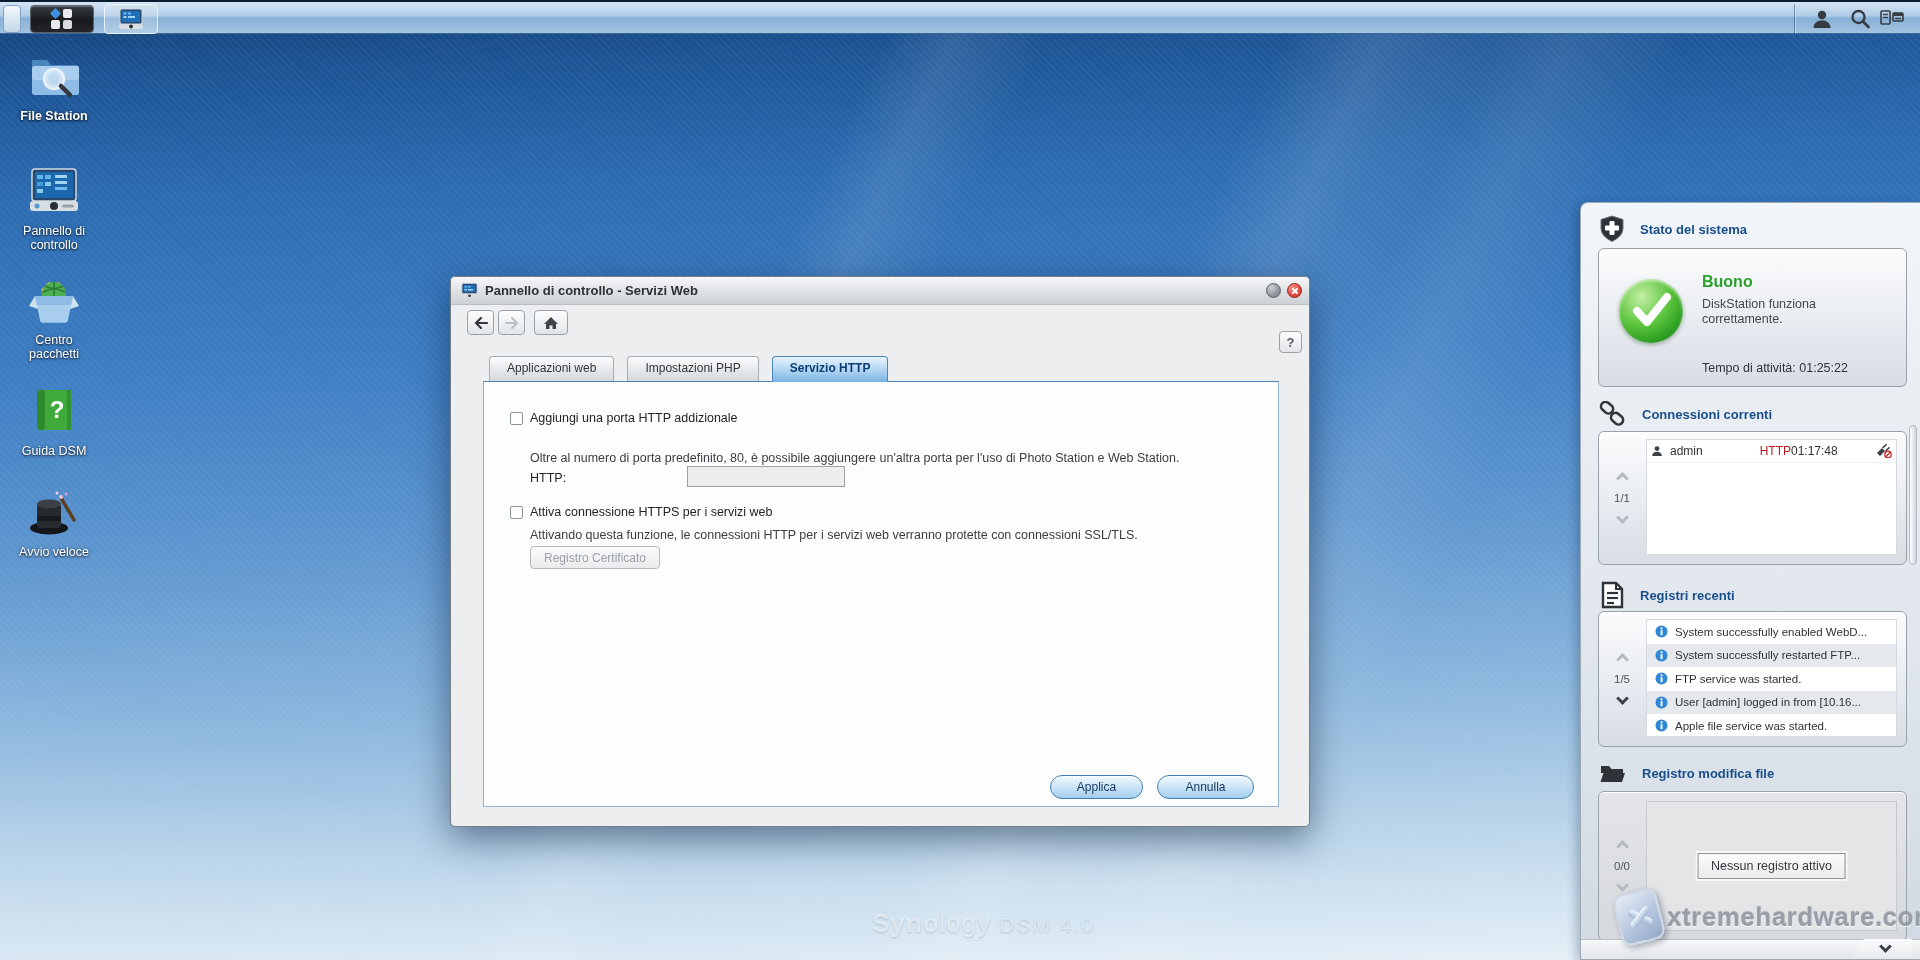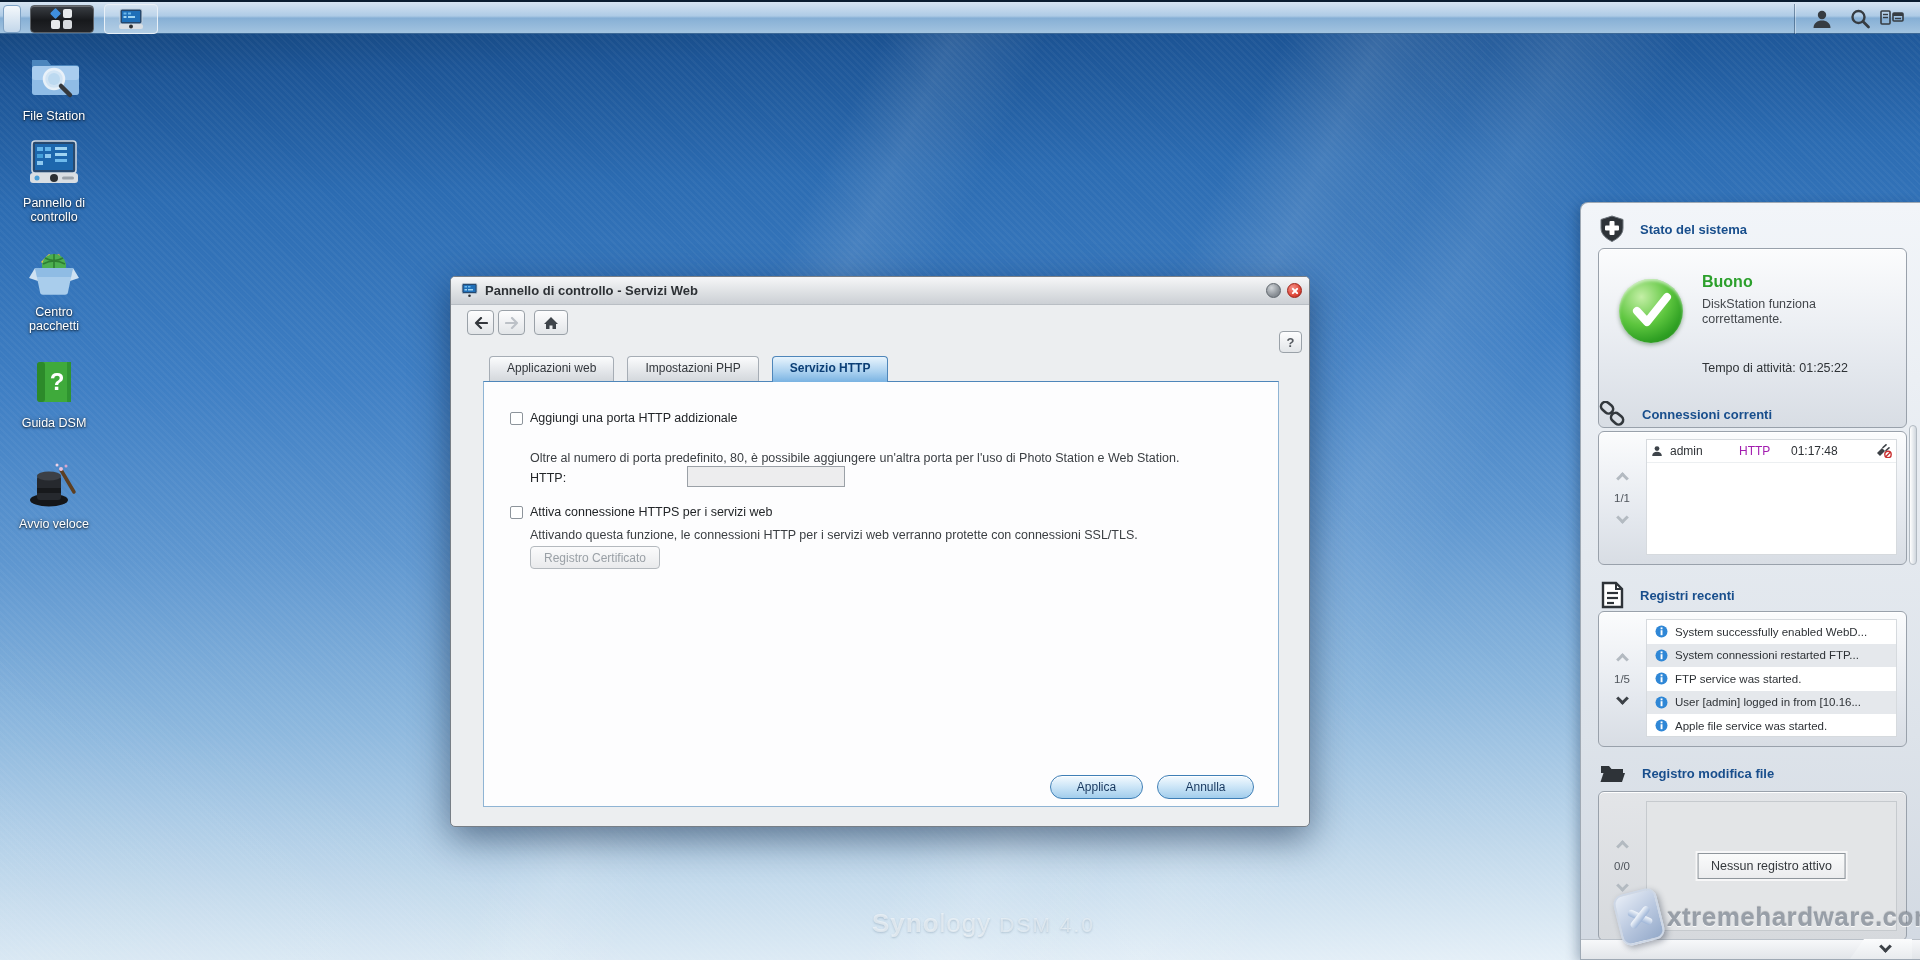--- a/index.html
+++ b/index.html
@@ -32,21 +32,21 @@
   .tb-sep { position:absolute; left:1794px; top:2px; width:1px; height:30px; background:rgba(20,50,85,0.45); box-shadow:1px 0 0 rgba(255,255,255,0.35); }
   .tb-icon-btn { position:absolute; top:2px; width:32px; height:30px; display:flex; align-items:center; justify-content:center; background:transparent; border:none; cursor:pointer; }
   .u-user { left:1806px; } .u-search { left:1844px; } .u-pilot { left:1876px; }
 
   
   .dicons { position:absolute; left:6px; top:52px; width:96px; z-index:5; }
   .dicon { width:96px; text-align:center; cursor:pointer; margin-bottom:14px; }
   .dicon .ic { display:inline-block; height:50px; }
   .dicon .lbl { display:block; margin-top:4px; color:#fff; font-size:12.5px; line-height:14px;
     white-space:pre-line; text-shadow:0 1px 2px rgba(0,0,0,0.75), 0 0 4px rgba(0,0,0,0.4); }
-  .d1{margin-bottom:16px;} .d2{margin-bottom:24px;} .d3{margin-bottom:26px;} .d4{margin-bottom:30px;}
+  .d1{margin-bottom:44px;font-weight:bold;} .d2{margin-bottom:24px;} .d3{margin-bottom:26px;} .d4{margin-bottom:30px;}
 
   
   .brand { position:absolute; left:872px; top:908px; color:rgba(255,255,255,0.55); font-size:26px; letter-spacing:1px;
     text-shadow:0 1px 2px rgba(60,90,120,0.25); z-index:2; }
   .brand b { font-weight:bold; } .brand .lt { font-weight:normal; }
   .brand .prod { font-size:21px; color:rgba(255,255,255,0.45); margin-left:8px; letter-spacing:2px; }
 
   
   .win { position:absolute; left:450px; top:276px; width:860px; height:551px; z-index:20;
     background:#eceef0; border:1px solid #777e86; border-radius:5px;
@@ -94,41 +94,41 @@
 
   
   .side { position:absolute; left:1580px; top:202px; width:340px; height:758px; z-index:10;
     background:linear-gradient(#f2f5f9,#dde3ea 70%,#d2d9e2); border:1px solid #9fa9b4; border-right:none;
     border-radius:8px 0 0 0; box-shadow:-3px 3px 12px rgba(10,35,70,0.3); }
   .s-head { position:absolute; left:18px; display:flex; align-items:center; gap:15px; }
   .s-head .h-txt { color:#184e8c; font-weight:bold; font-size:13px; }
   .h1{ top:12px; } .h2{ top:198px; } .h3{ top:378px; } .h4{ top:558px; }
   .s-box { position:absolute; left:17px; width:309px; border:1px solid #99a1ab; border-radius:6px;
     background:linear-gradient(#fbfcfd,#e4e8ee 65%,#d8dde4); box-shadow:inset 0 1px 0 #fff; }
-  .box-status { top:45px; height:180px; }
+  .box-status { top:45px; height:139px; }
   .box-conn { top:228px; height:134px; }
   .box-logs { top:408px; height:136px; }
   .box-flog { top:588px; height:150px; background:linear-gradient(#e3e5e8,#d6d9dd); }
   .orb-good { position:absolute; left:20px; top:30px; width:64px; height:64px; border-radius:50%;
     background:radial-gradient(circle at 35% 28%, #c4efa6, #5ec63f 45%, #2fa023 72%, #1e7d15);
     box-shadow:0 2px 4px rgba(0,60,0,0.35), inset 0 2px 3px rgba(255,255,255,0.6); }
   .orb-good svg { position:absolute; left:10px; top:12px; }
   .good-title { position:absolute; left:103px; top:24px; color:#2ca02c; font-size:16px; font-weight:bold; }
   .good-desc { position:absolute; left:103px; top:48px; color:#43474c; font-size:12.5px; line-height:15px; white-space:pre-line; }
   .uptime { position:absolute; left:103px; top:112px; color:#2e3236; font-size:12.5px; }
   .pager { position:absolute; left:0; top:0; bottom:0; width:46px; display:flex; flex-direction:column;
     align-items:center; justify-content:center; gap:9px; }
   .pg-txt { color:#4e5archers6; color:#4e545b; font-size:11.5px; }
   .chev { width:9px; height:9px; border-left:3px solid #b3bac1; border-bottom:3px solid #b3bac1; cursor:pointer; }
   .chev.up { transform:rotate(135deg); } .chev.down { transform:rotate(-45deg); }
   .chev.active { border-color:#3c4147; }
   .list-area { position:absolute; left:47px; top:7px; right:9px; bottom:9px; background:#fff; border:1px solid #d6dade; overflow:hidden; }
   .conn-row { display:flex; align-items:center; height:23px; border-bottom:1px solid #eceff1; padding:0 4px; cursor:default; }
   .conn-user { display:flex; align-items:center; gap:7px; width:88px; color:#2e3236; }
-  .conn-proto { width:52px; color:#a21caf; } .conn-time { flex:1; color:#2e3236; }
+  .conn-proto { width:52px; color:#b91c1c;text-align:right; } .conn-time { flex:1; color:#2e3236; }
   .log-row { display:flex; align-items:center; gap:7px; height:23.5px; padding:0 4px 0 8px; font-size:11.5px; color:#2e3236; white-space:nowrap; overflow:hidden; cursor:default; }
   .log-row:nth-child(even) { background:#e5e8ec; }
   .flog-area { position:absolute; left:47px; top:9px; right:9px; bottom:9px; background:#e3e5e7; border:1px solid #c6cace; }
   .flog-empty { position:absolute; left:50%; top:50%; transform:translate(-50%,-50%); padding:5px 13px;
     background:linear-gradient(#fafbfb,#ebecee); border:1px solid #8f969c; box-shadow:0 0 0 2px rgba(255,255,255,0.7);
     color:#33373b; font-size:12.5px; white-space:nowrap; }
   .s-bottom { position:absolute; left:0; right:0; bottom:0; height:20px;
     background:linear-gradient(#f7f8fa,#e2e5e9); border-top:1px solid #b9c0c8; }
   .collapse-tab { position:absolute; right:8px; bottom:0; width:62px; height:20px;
     background:linear-gradient(#fbfcfd,#e8ebee); clip-path:polygon(14px 0, 100% 0, 100% 100%, 0 100%); cursor:pointer; }
@@ -444,21 +444,21 @@
         <span>System successfully enabled WebD...</span>
       </div>
       <div class="log-row">
         <span class="info-ic">
             <svg width="13" height="13" viewBox="0 0 13 13">
               <circle cx="6.5" cy="6.5" r="6" fill="#2f87d6"></circle>
               <rect x="5.6" y="5.2" width="1.9" height="5" fill="#fff"></rect>
               <rect x="5.6" y="2.4" width="1.9" height="1.9" fill="#fff"></rect>
             </svg>
           </span>
-        <span>System connessioni restarted FTP...</span>
+        <span>System successfully restarted FTP...</span>
       </div>
       <div class="log-row">
         <span class="info-ic">
             <svg width="13" height="13" viewBox="0 0 13 13">
               <circle cx="6.5" cy="6.5" r="6" fill="#2f87d6"></circle>
               <rect x="5.6" y="5.2" width="1.9" height="5" fill="#fff"></rect>
               <rect x="5.6" y="2.4" width="1.9" height="1.9" fill="#fff"></rect>
             </svg>
           </span>
         <span>FTP service was started.</span>

